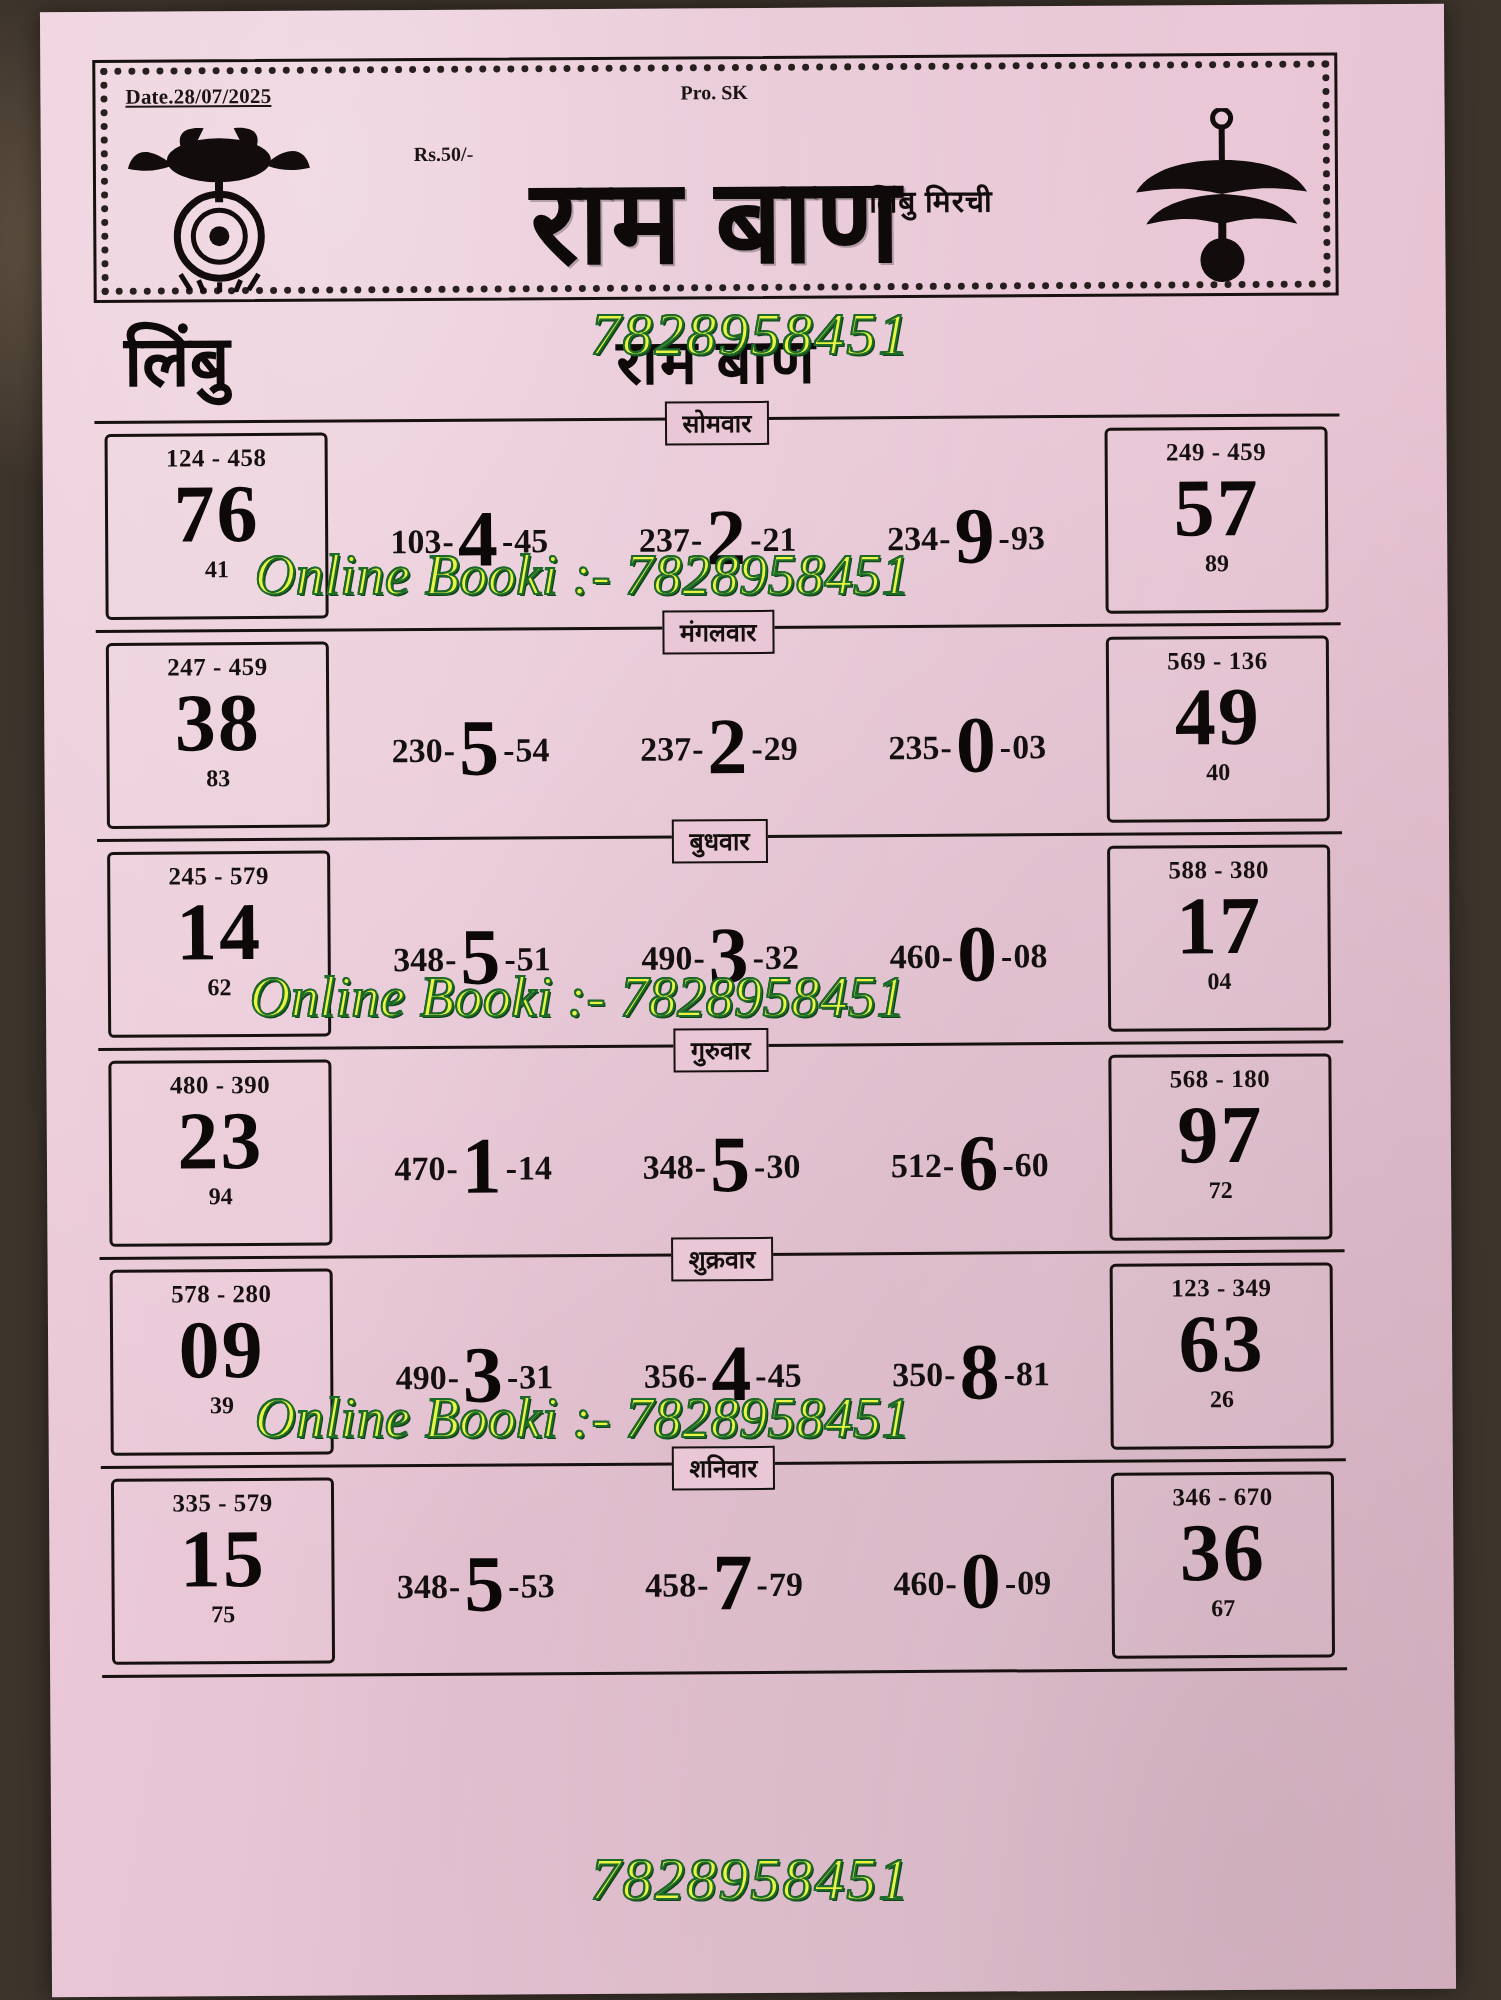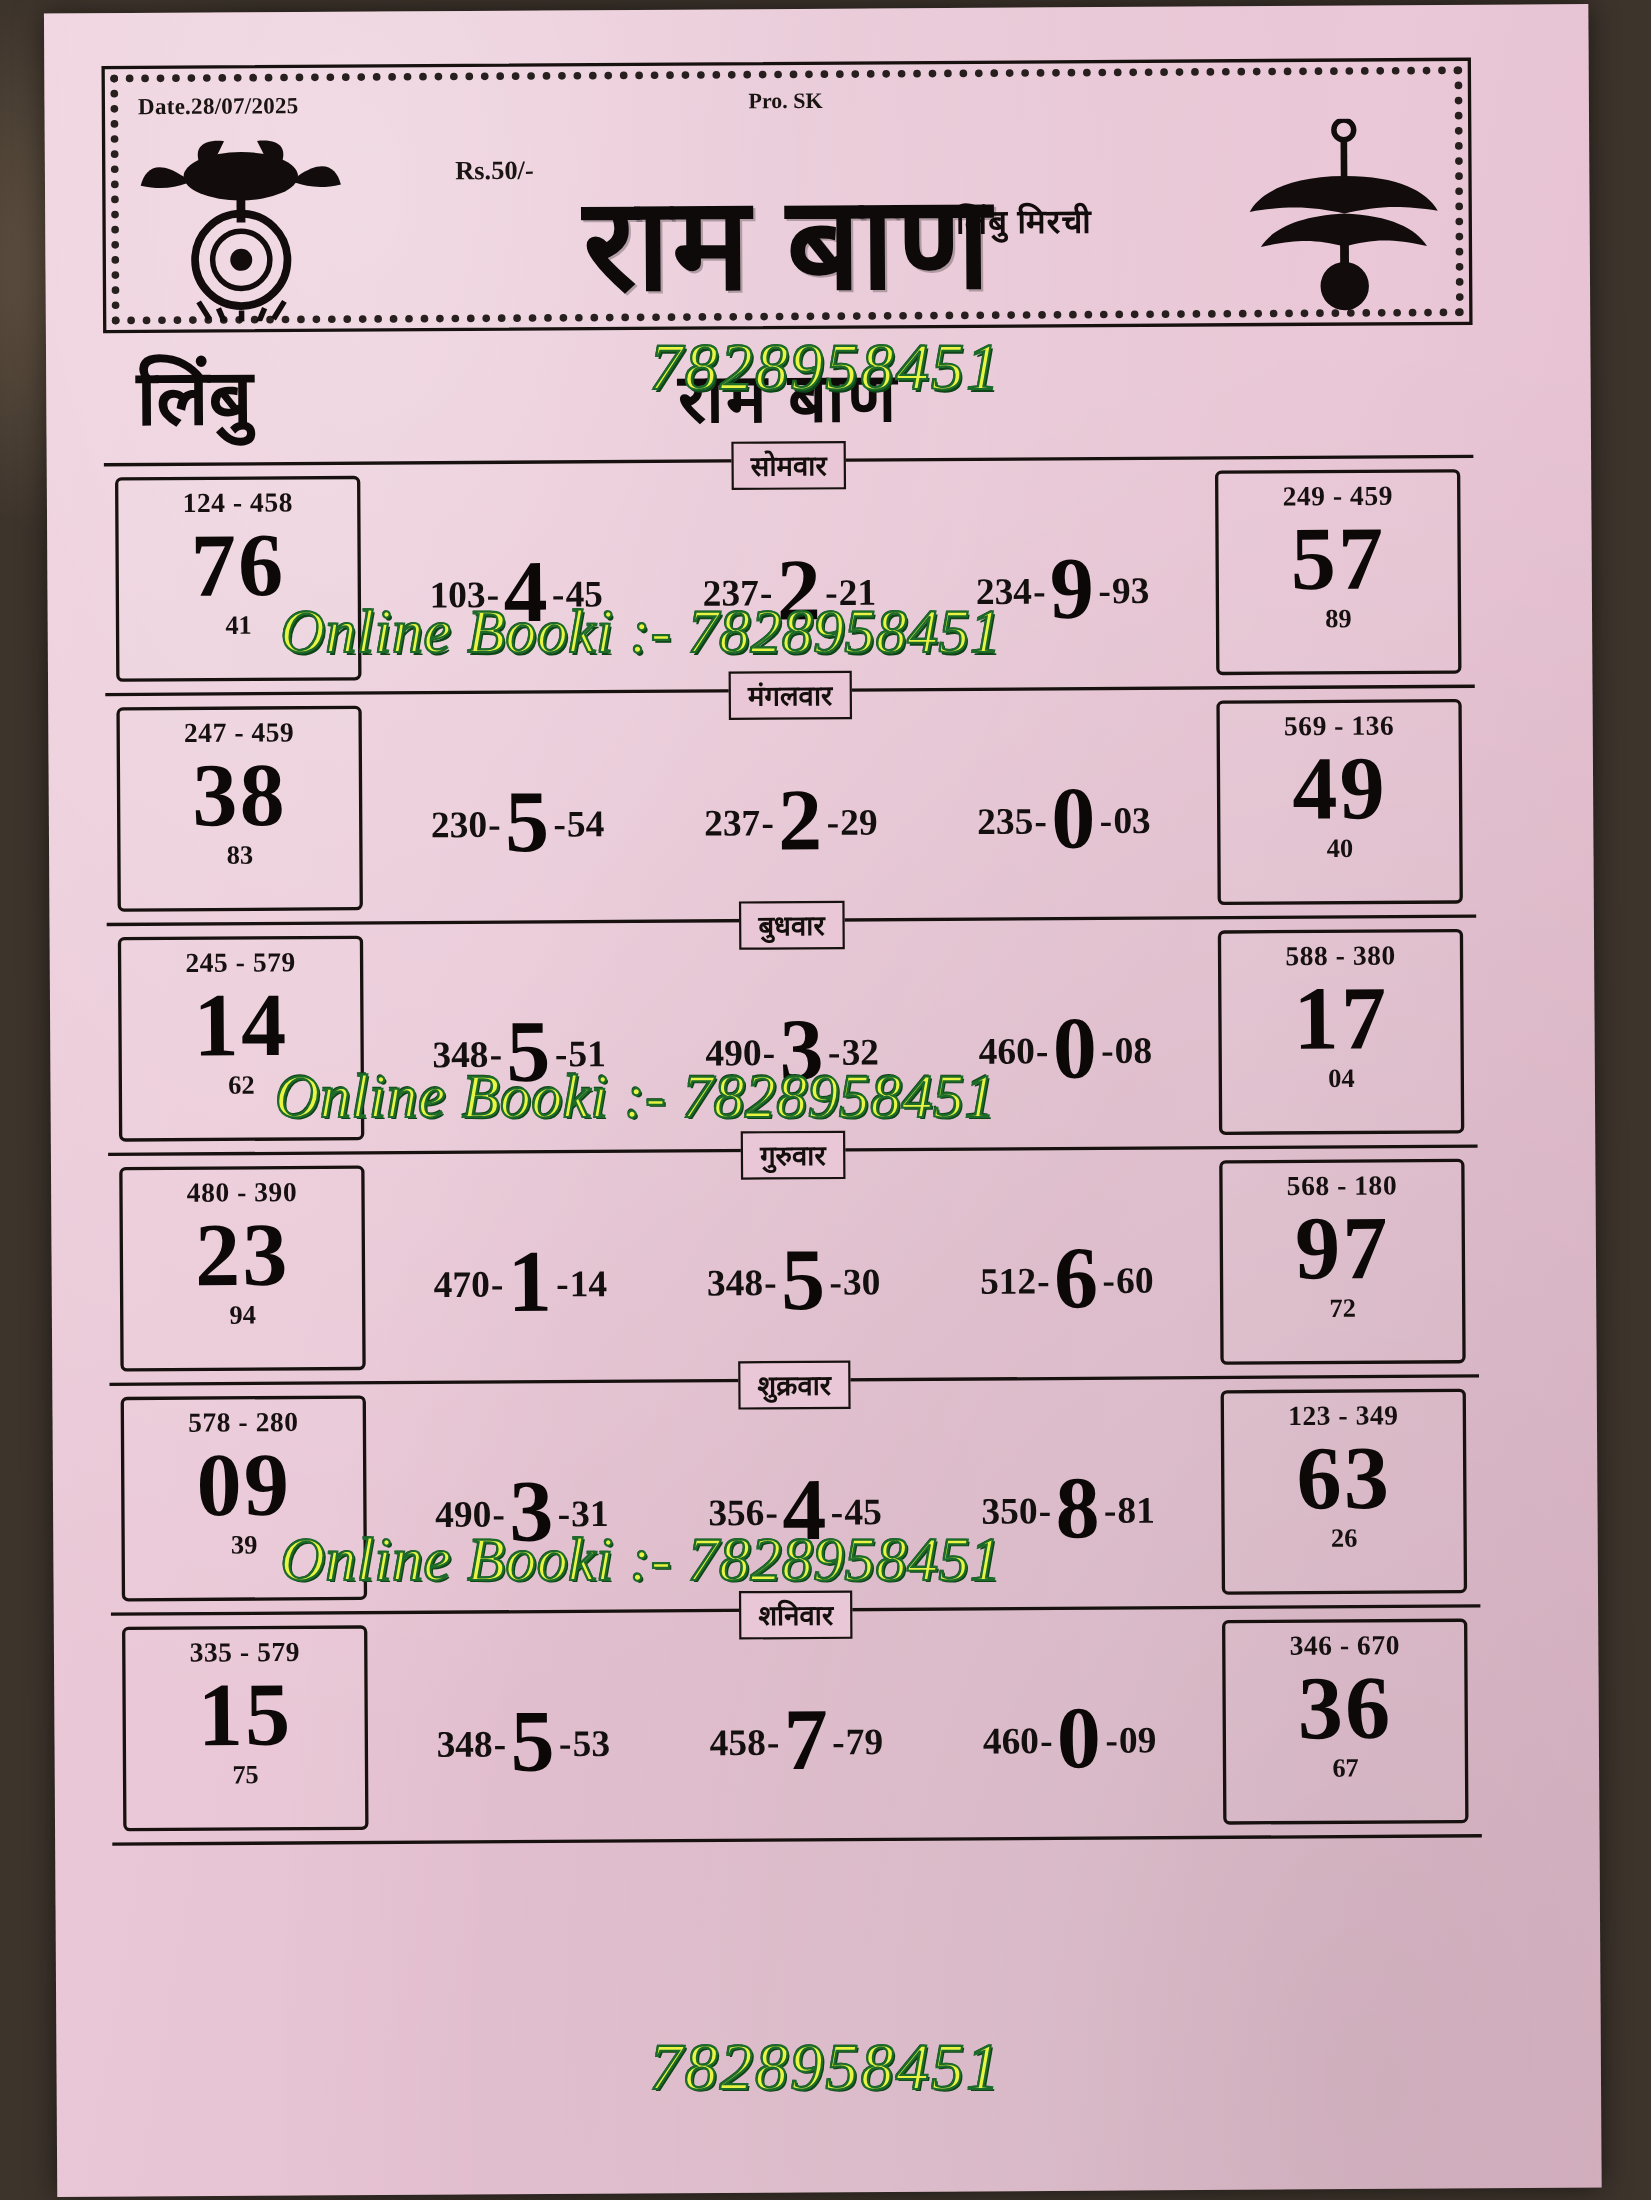--- a/index.html
+++ b/index.html
@@ -71,34 +71,35 @@
     opacity: 0.92;
   }
   .hdr-date {
     position: absolute;
     left: 30px;
     top: 22px;
     font-size: 21px;
     font-weight: bold;
     color: #1a1412;
     letter-spacing: 0.2px;
+    text-decoration: underline;
   }
   .hdr-pro {
     position: absolute;
     left: 585px;
     top: 22px;
     font-size: 20px;
     font-weight: bold;
     color: #1a1412;
   }
   .hdr-rs {
     position: absolute;
     left: 318px;
     top: 82px;
-    font-size: 24px;
+    font-size: 20px;
     font-weight: bold;
     color: #1a1412;
     text-align: right;
   }
   .hdr-limbu-mirchi {
     position: absolute;
     left: 745px;
     top: 122px;
     font-size: 30px;
     font-weight: bold;

